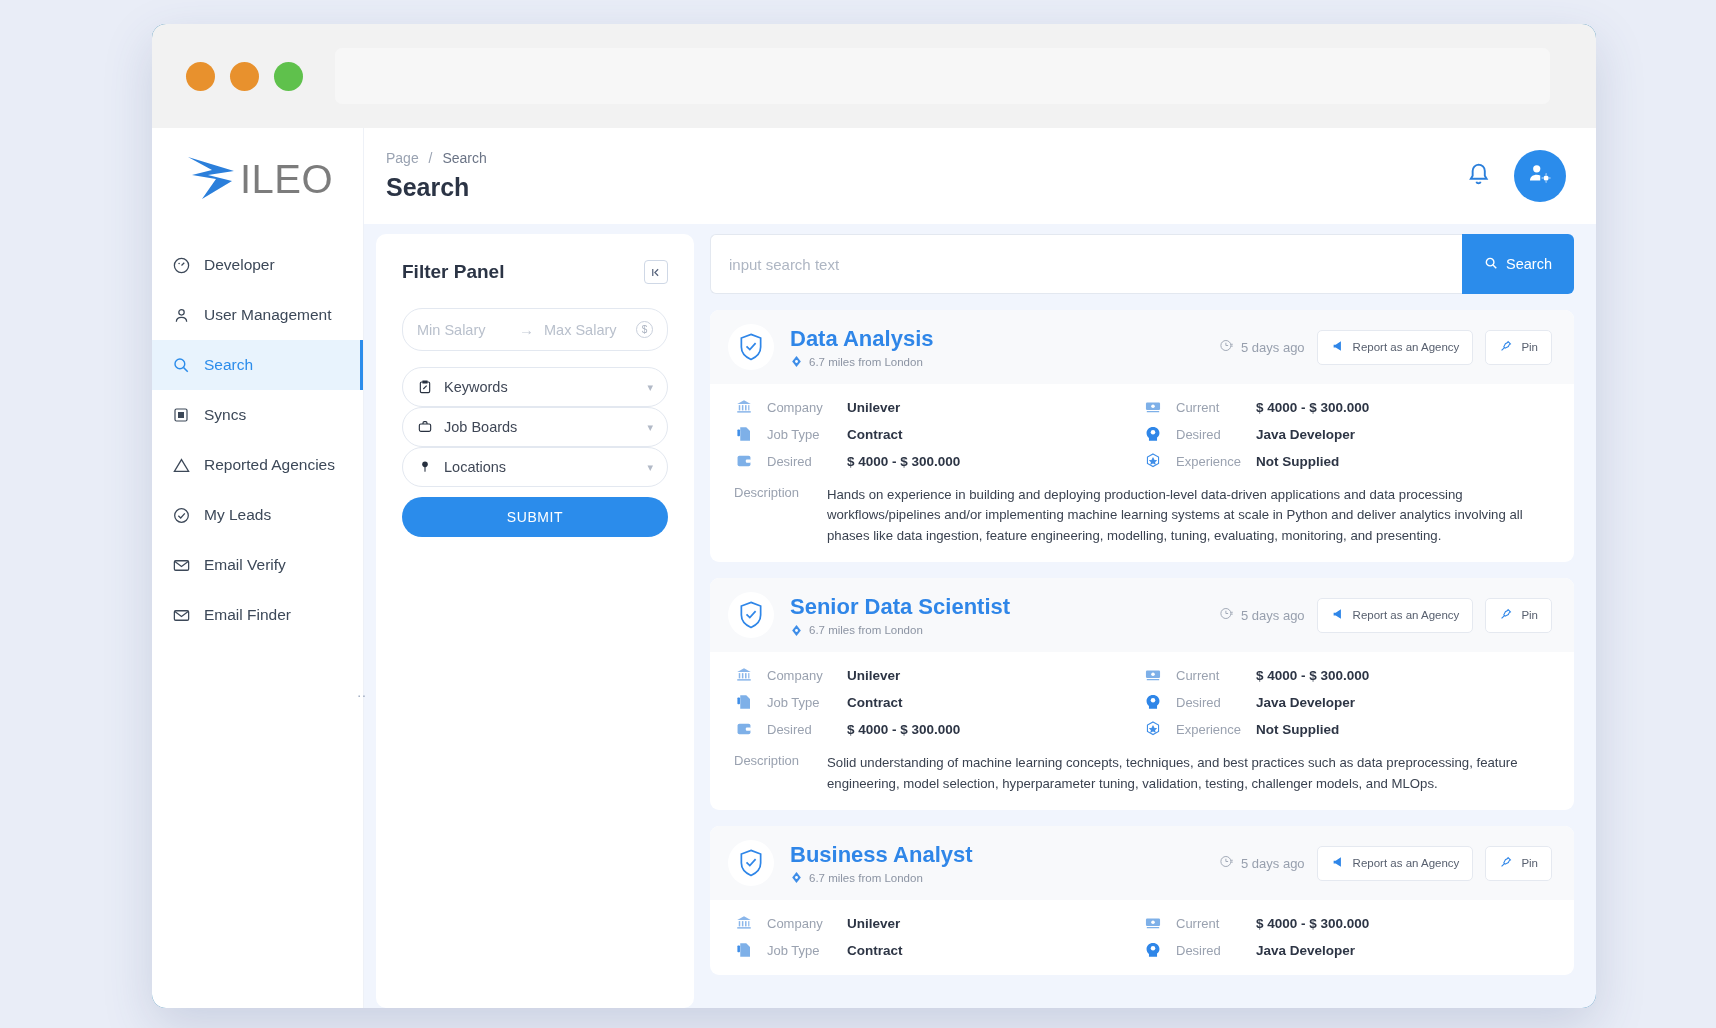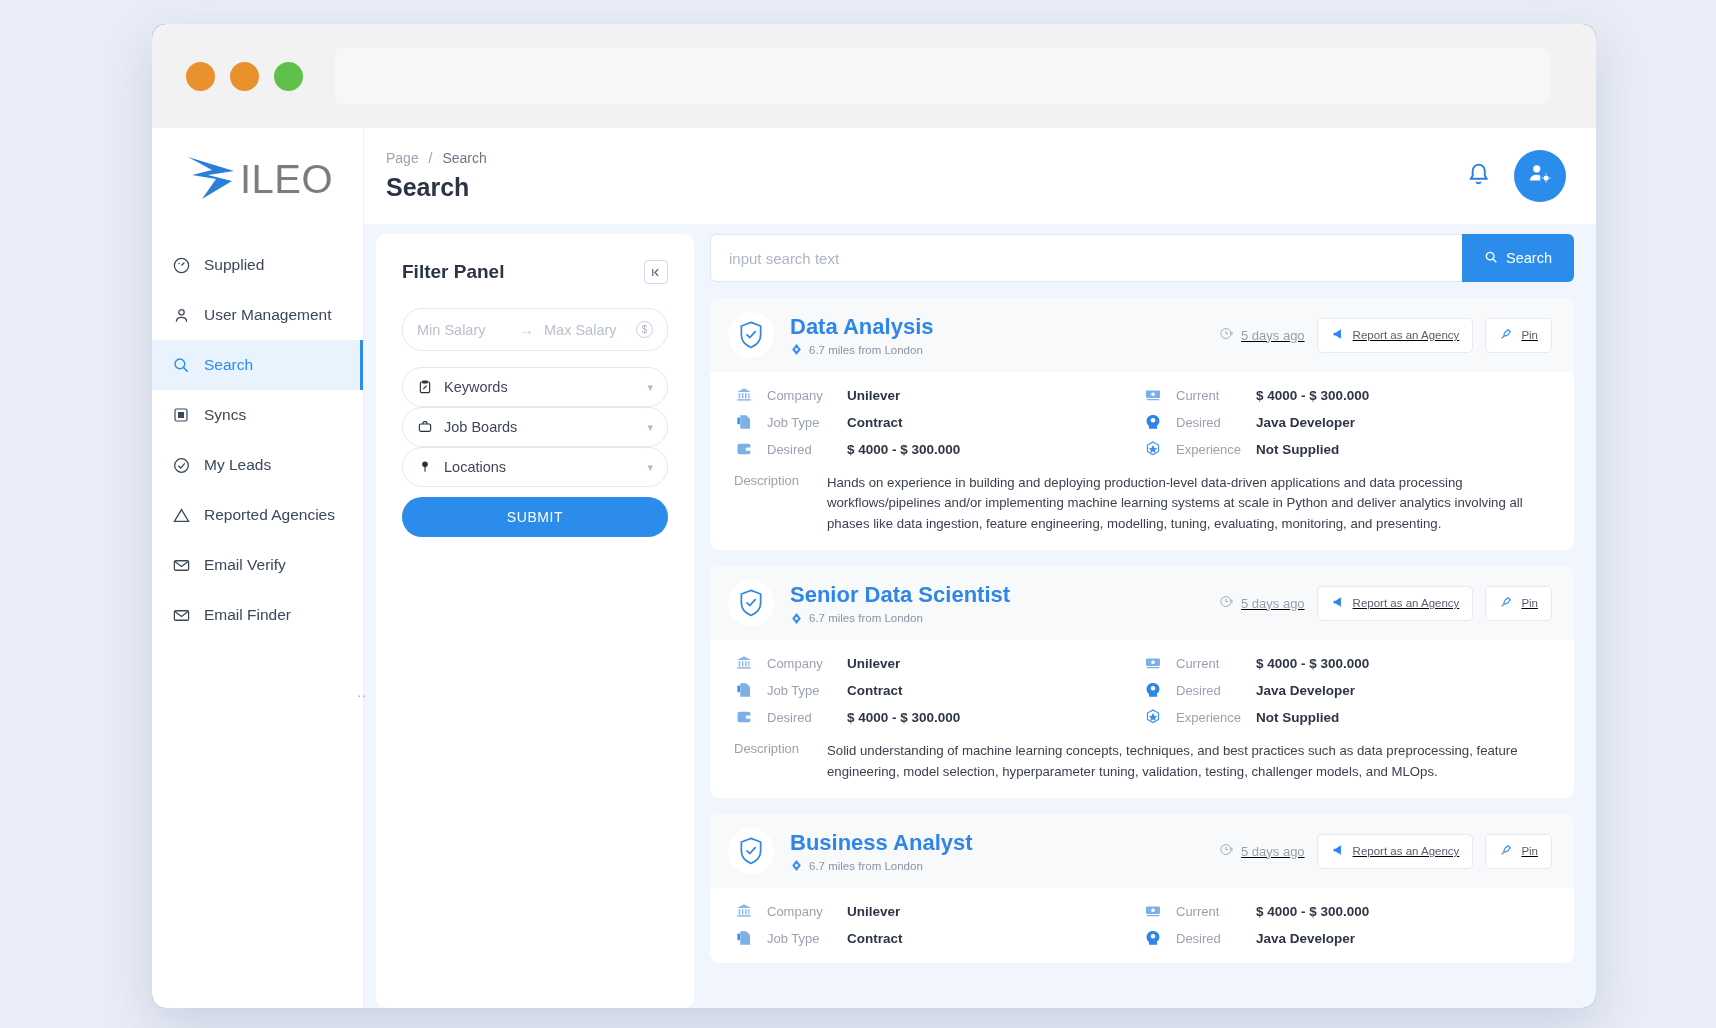--- a/index.html
+++ b/index.html
@@ -213,21 +213,21 @@
     display: flex; align-items: center; justify-content: center;
     cursor: pointer;
     border: none;
     width: 100%;
     font-family: "Liberation Sans", sans-serif;
   }
   
   .results { flex: 1; min-width: 0; display: flex; flex-direction: column; }
   .searchbar {
     display: flex;
-    height: 48px;
+    height: 60px;
     margin-bottom: 16px;
   }
   .search-input {
     flex: 1;
     border: 1px solid #e3e8f0;
     border-right: none;
     border-radius: 6px 0 0 6px;
     background: #fff;
     padding: 0 18px;
     font-size: 15px;
@@ -275,21 +275,21 @@
     font-weight: 700;
     color: #2f86e8;
     line-height: 1.15;
   }
   .job-loc {
     display: flex; align-items: center;
     font-size: 11.5px; color: #8c94a3;
     margin-top: 4px;
   }
   .job-loc .lico { margin-right: 6px; display:flex; }
-  .head-right { display: flex; gap: 12px; text-decoration: underline; }
+  .head-right { display: flex; gap: 12px; }
   .ago { display: flex; align-items: center; font-size: 13px; color: #98a0ae; gap: 7px; }
   .chip {
     display: flex; align-items: center;
     height: 35px;
     padding: 0 13px;
     border: 1px solid #e5e9f0;
     border-radius: 5px;
     background: #fff;
     font-size: 11.5px;
     color: #58606f;
@@ -344,21 +344,21 @@
       <div class="navlist">
 
         <div class="navitem">
           <span class="nico">
             <svg width="19" height="19" viewBox="0 0 24 24" fill="none" stroke="#3c4858" stroke-width="1.6">
               <circle cx="12" cy="12" r="9"></circle>
                 <path d="M12 12 L15.5 8.5"></path>
                 <circle cx="9" cy="9.5" r="1" fill="#3c4858" stroke="none"></circle>
             </svg>
           </span>
-          <span>Supplied</span>
+          <span>Developer</span>
         </div>
 
         <div class="navitem">
           <span class="nico">
             <svg width="19" height="19" viewBox="0 0 24 24" fill="none" stroke="#3c4858" stroke-width="1.6">
               <circle cx="12" cy="8" r="3.4"></circle>
                 <path d="M5.5 20c0-3.6 2.9-5.6 6.5-5.6s6.5 2 6.5 5.6"></path>
             </svg>
           </span>
           <span>User Management</span>
@@ -380,34 +380,34 @@
               <rect x="4" y="4" width="16" height="16" rx="2"></rect>
                 <rect x="8" y="8" width="8" height="8" fill="#3c4858" stroke="none"></rect>
             </svg>
           </span>
           <span>Syncs</span>
         </div>
 
         <div class="navitem">
           <span class="nico">
             <svg width="19" height="19" viewBox="0 0 24 24" fill="none" stroke="#3c4858" stroke-width="1.6">
-              <circle cx="12" cy="12" r="8.6"></circle>
-                <path d="M8 12.3 L11 15.2 L16.2 9.4"></path>
-            </svg>
-          </span>
-          <span>My Leads</span>
+              <path d="M12 4.5 L21 19.5 L3 19.5 Z"></path>
+            </svg>
+          </span>
+          <span>Reported Agencies</span>
         </div>
 
         <div class="navitem">
           <span class="nico">
             <svg width="19" height="19" viewBox="0 0 24 24" fill="none" stroke="#3c4858" stroke-width="1.6">
-              <path d="M12 4.5 L21 19.5 L3 19.5 Z"></path>
-            </svg>
-          </span>
-          <span>Reported Agencies</span>
+              <circle cx="12" cy="12" r="8.6"></circle>
+                <path d="M8 12.3 L11 15.2 L16.2 9.4"></path>
+            </svg>
+          </span>
+          <span>My Leads</span>
         </div>
 
         <div class="navitem">
           <span class="nico">
             <svg width="19" height="19" viewBox="0 0 24 24" fill="none" stroke="#3c4858" stroke-width="1.6">
               <rect x="3" y="6" width="18" height="12" rx="1.6"></rect>
                 <path d="M3.6 7 L12 13.2 L20.4 7"></path>
             </svg>
           </span>
           <span>Email Verify</span>

